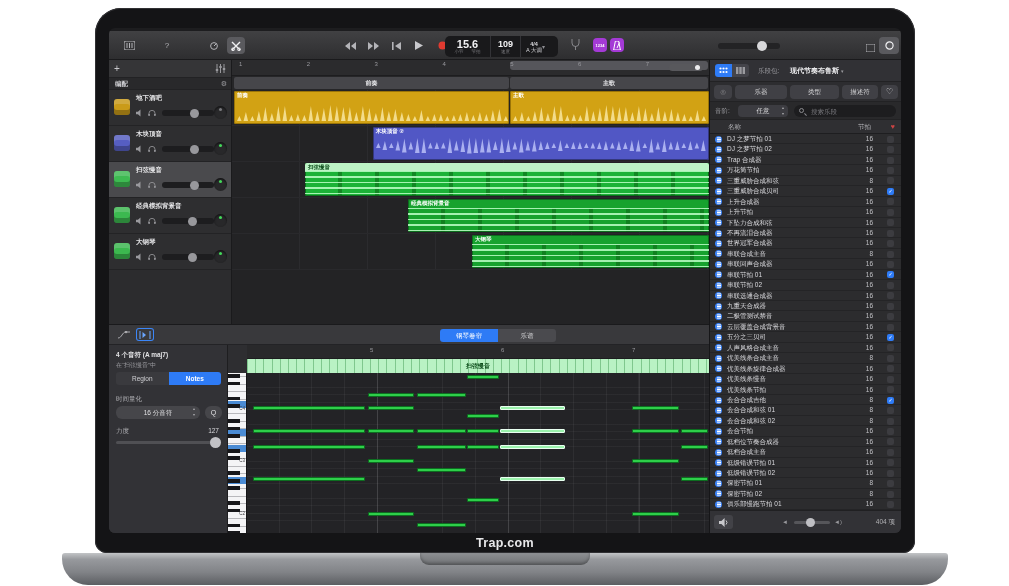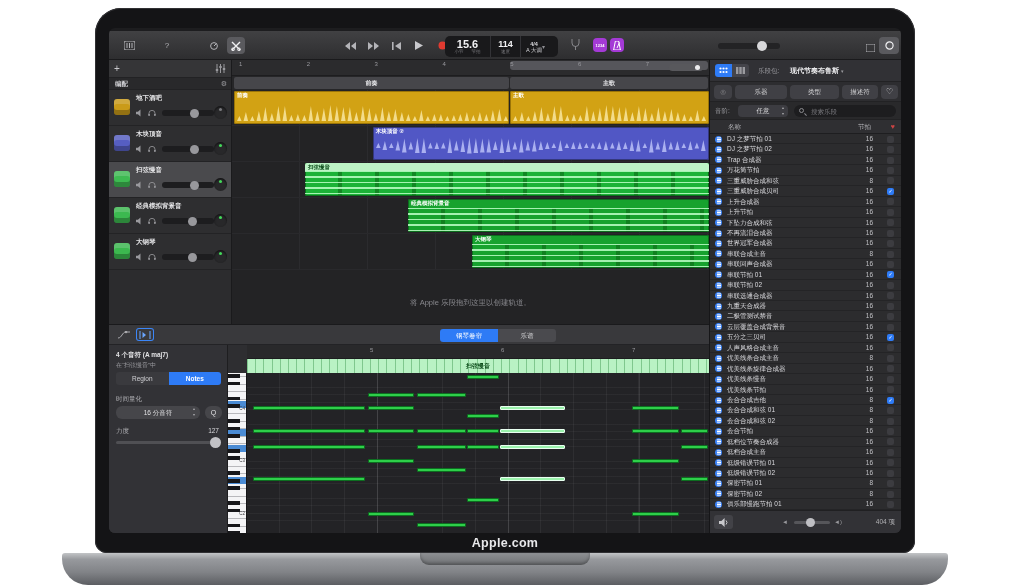--- a/index.html
+++ b/index.html
@@ -307,21 +307,21 @@
 
         <div class="lcd">
           <div class="lcd-seg lcd-pos">
             <span class="lcd-big">15.6</span>
             <span class="lcd-sub">
                 <i style="font-style:normal">小节</i>
                 <i style="font-style:normal">节拍</i>
               </span>
           </div>
           <div class="lcd-seg lcd-tempo">
-            <span class="lcd-mid">114</span>
+            <span class="lcd-mid">109</span>
             <span class="lcd-sub">速度</span>
           </div>
           <div class="lcd-seg lcd-sig">
             <span class="lcd-key" style="font-weight:bold">4/4</span>
             <span class="lcd-key">A 大调</span>
             <span class="lcd-chev">▾</span>
           </div>
         </div>
 
         <span class="fork">
@@ -526,21 +526,20 @@
                 <div class="mbody"></div>
               </div>
             </div>
             <div class="lane">
               <div class="region midi" style="left: 239.931px; width: 237.069px;">
                 <span class="rlabel">大钢琴</span>
                 <div class="mbody"></div>
               </div>
             </div>
           </div>
-        <div class="hint">将 Apple 乐段拖到这里以创建轨道。</div>
       </div>
 
       <div class="editor">
         <div class="ed-header">
           <span class="ed-ic i1">
             <svg width="12" height="8" viewBox="0 0 12 8">
                 <path d="M0 7C4 7 4 1 8 1h4" fill="none" stroke="#aaaaae"></path>
                 <circle cx="8" cy="1" r="1.3" fill="#aaaaae"></circle>
               </svg>
           </span>
@@ -942,19 +941,19 @@
           <span class="fslider">
               <i></i>
             </span>
           <span class="fspk r">◄)</span>
           <span class="fcount">404 项</span>
         </div>
       </div>
 
     </div>
 
-    <div class="brand">Apple.com</div>
+    <div class="brand">Trap.com</div>
   </div>
 
   <div class="base">
     <div class="notch"></div>
   </div>
 </div>
 
 </body></html>

